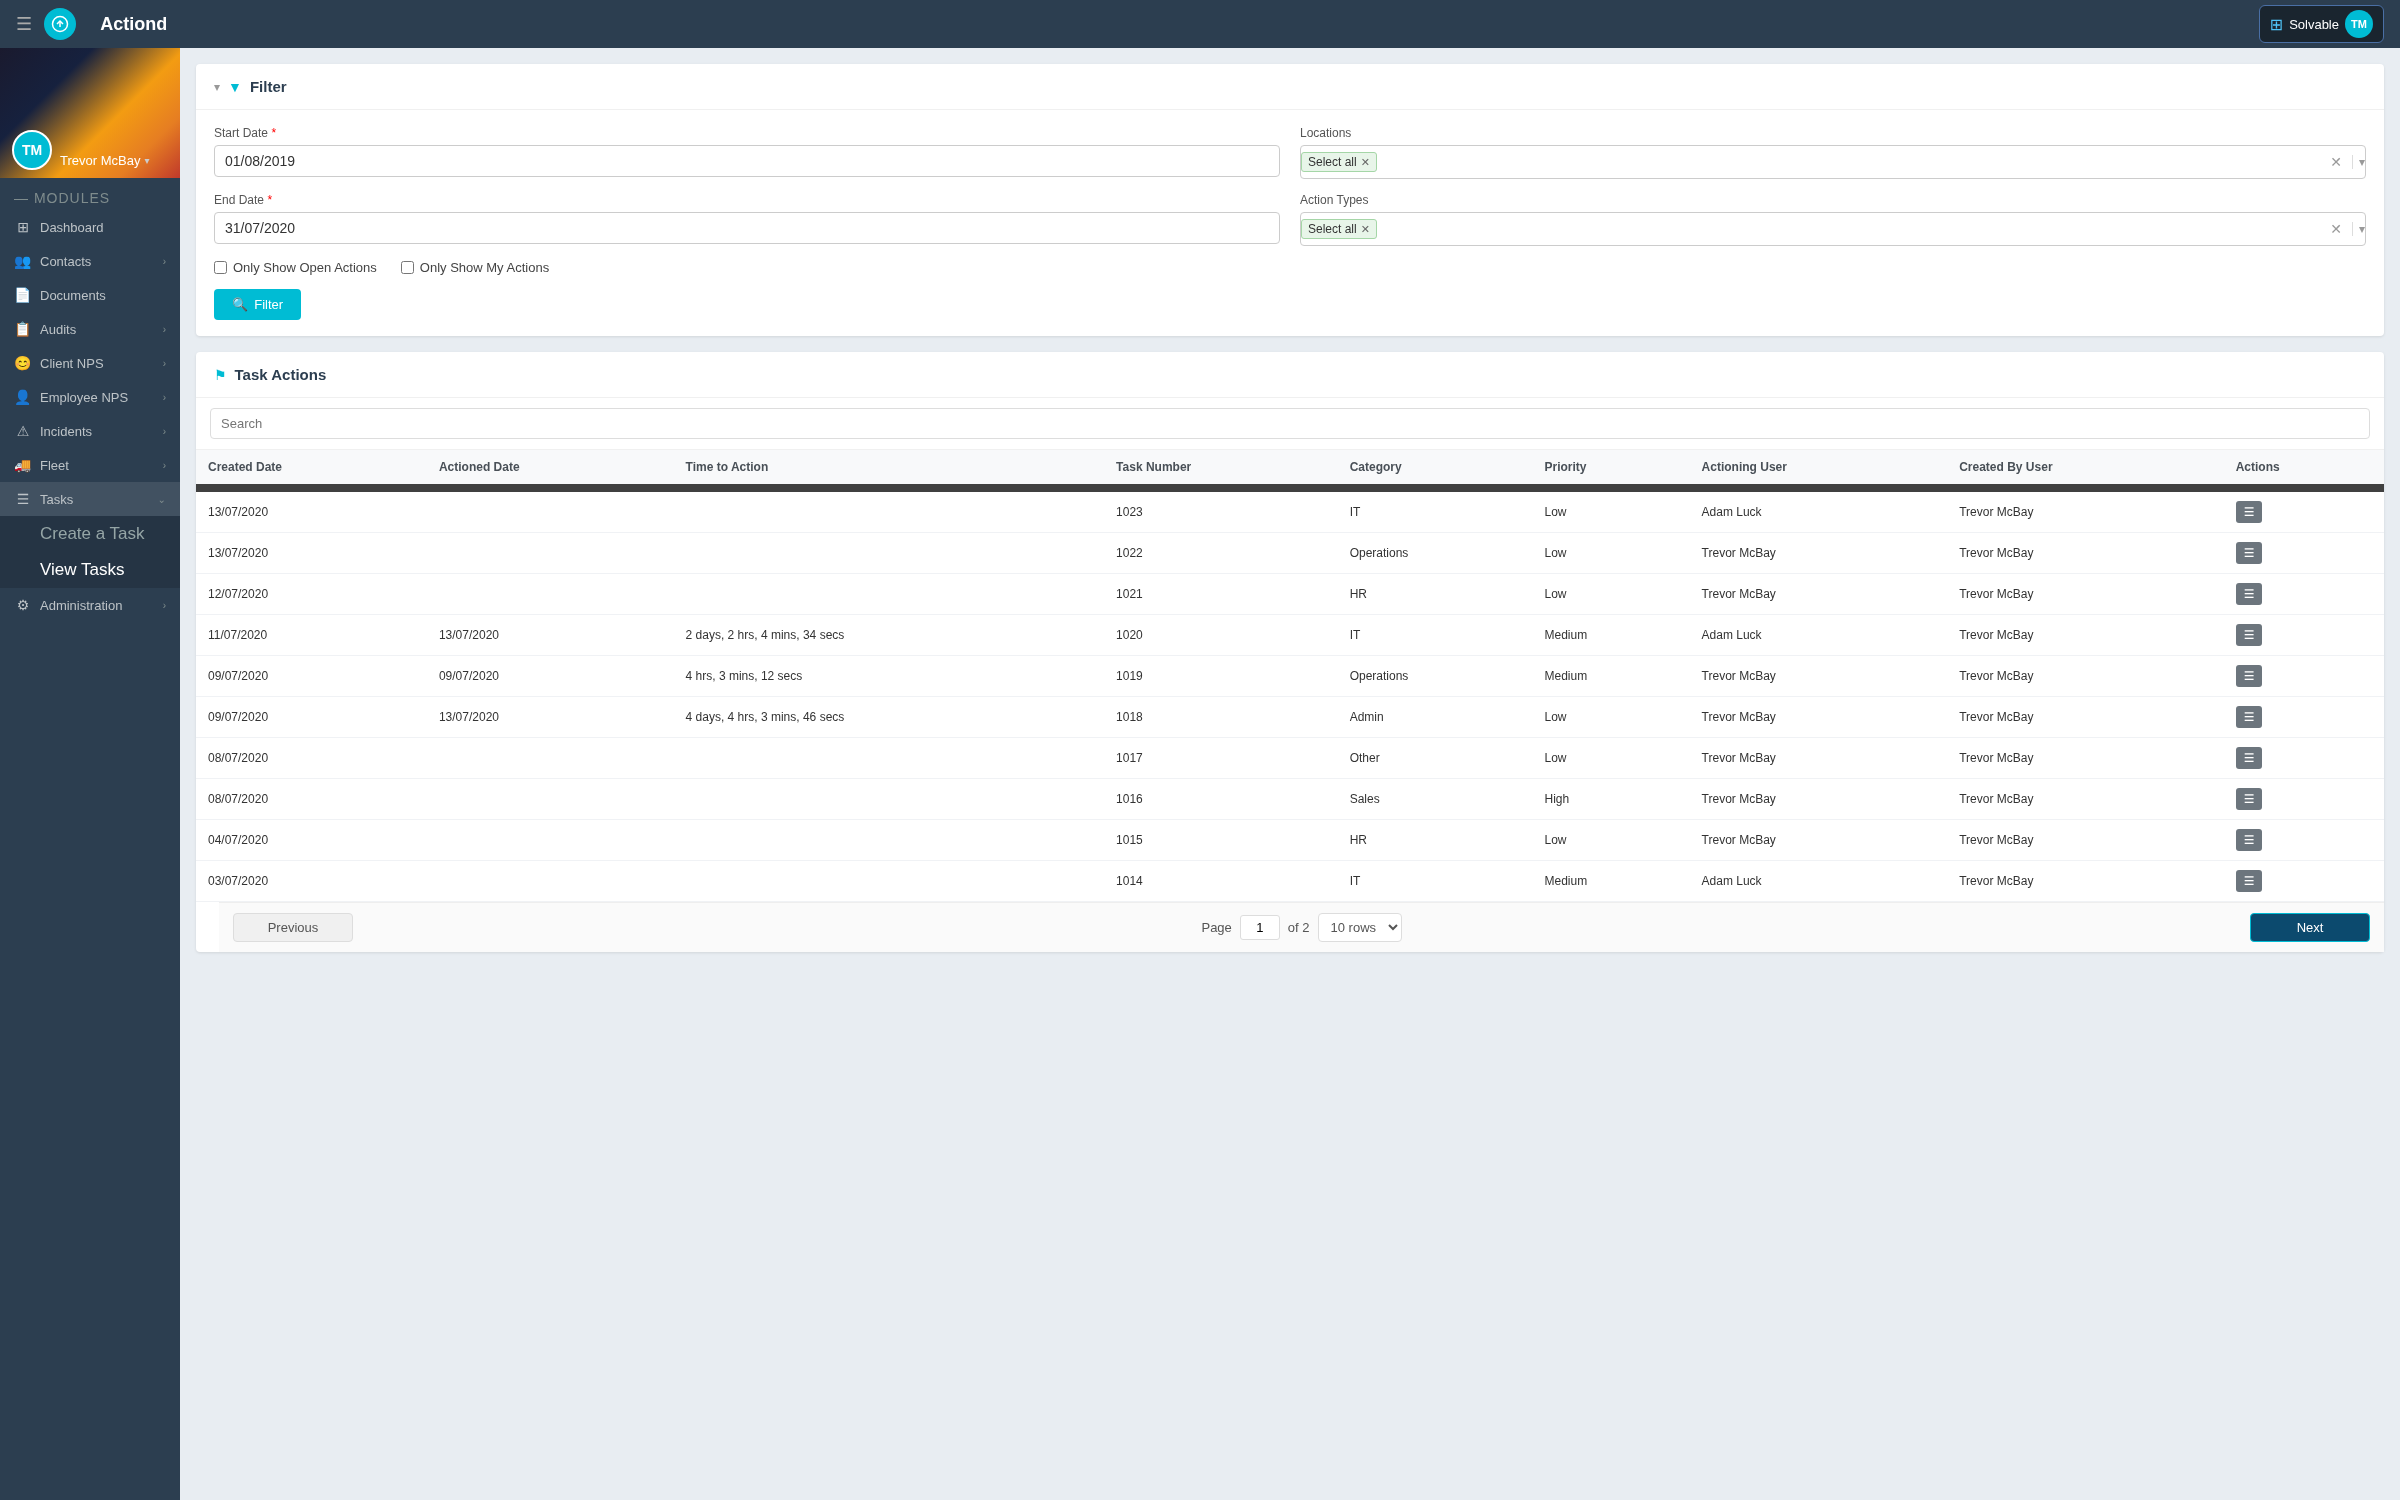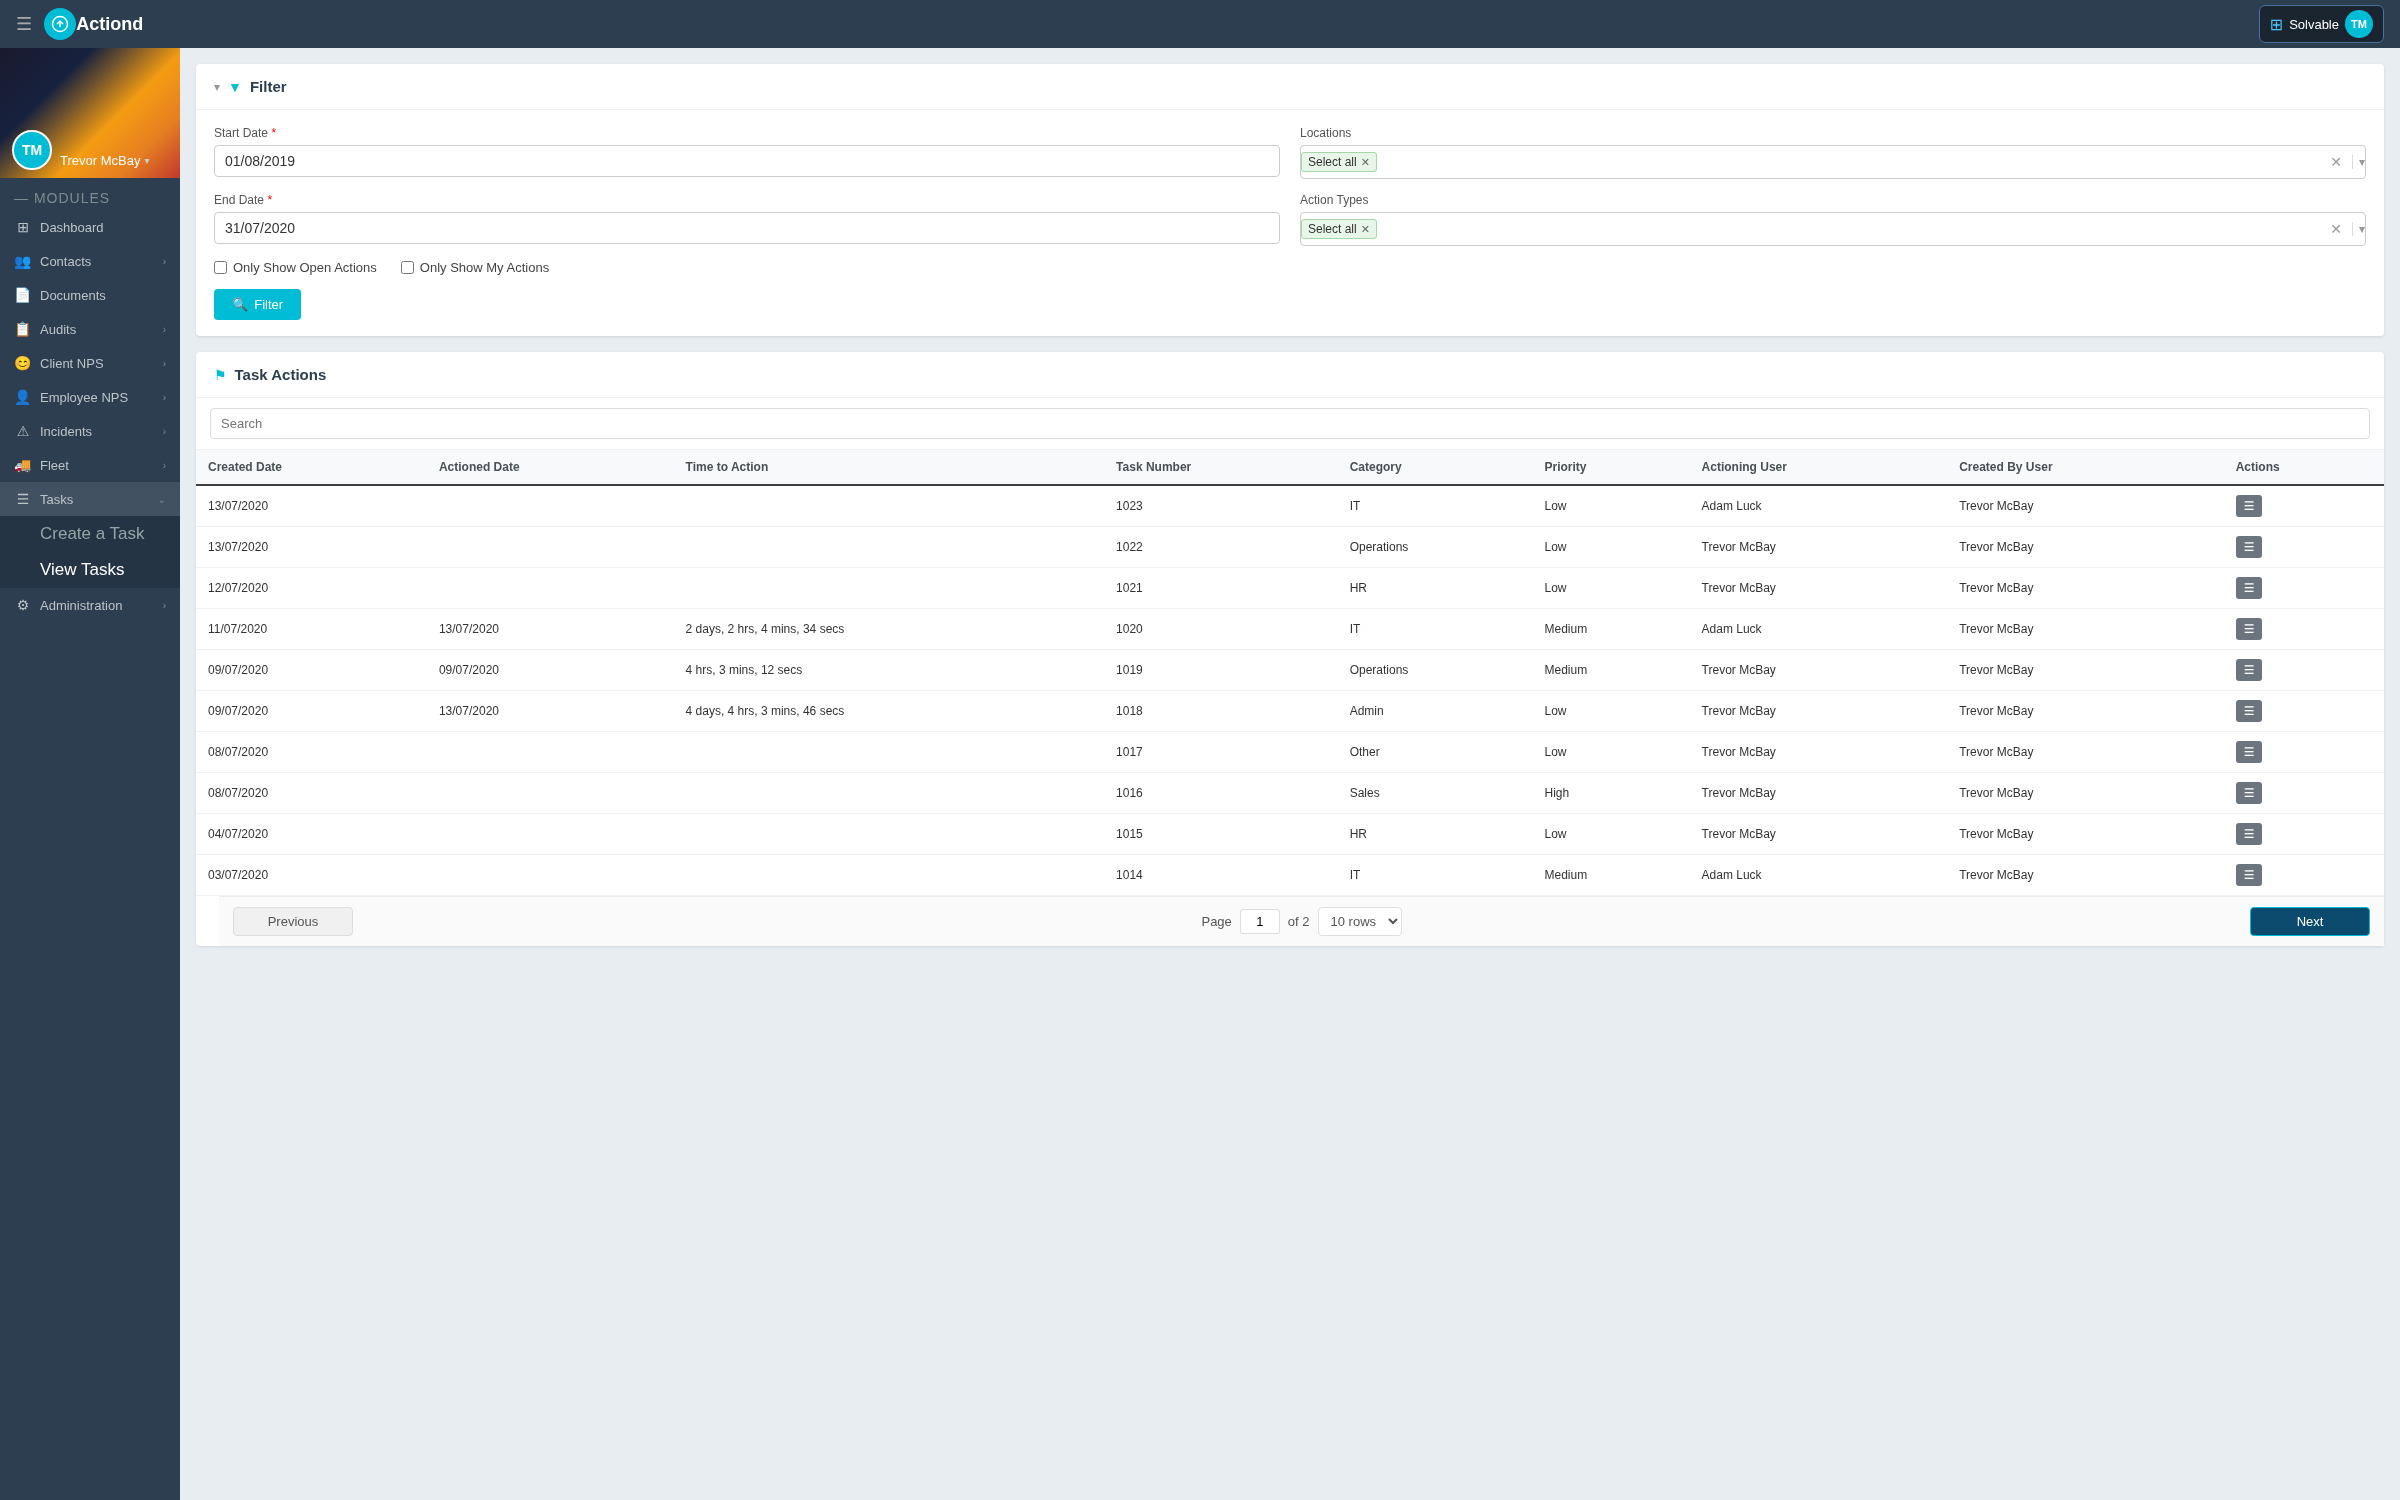--- a/index.html
+++ b/index.html
@@ -10,21 +10,21 @@
       background: #2c3e50;
       height: 48px;
       display: flex;
       align-items: center;
       justify-content: space-between;
       padding: 0 16px;
       flex-shrink: 0;
       z-index: 100;
     }
     .top-nav-left { display: flex; align-items: center; gap: 12px; }
-    .top-nav-logo { display: flex; align-items: center; gap: 0; }
+    .top-nav-logo { display: flex; align-items: center; gap: 24px; }
     .logo-icon {
       width: 32px; height: 32px;
       background: #00bcd4;
       border-radius: 50%;
       display: flex; align-items: center; justify-content: center;
       color: white; font-size: 16px; font-weight: bold;
     }
     .logo-text { color: white; font-size: 18px; font-weight: 600; }
     .hamburger { color: #aaa; cursor: pointer; font-size: 18px; }
     .top-nav-right { display: flex; align-items: center; gap: 8px; }
@@ -217,21 +217,21 @@
       padding: 7px 10px;
       font-size: 13px;
       color: #555;
       outline: none;
     }
 
     
     .data-table { width: 100%; border-collapse: collapse; }
     .data-table th {
       background: #f8f9fa;
-      border-bottom: 2px solid #404040;
+      border-bottom: 8px solid #404040;
       padding: 10px 12px;
       text-align: left;
       font-size: 12px;
       font-weight: 600;
       color: #495057;
       white-space: nowrap;
     }
     .data-table td {
       padding: 9px 12px;
       border-bottom: 1px solid #f0f2f5;

